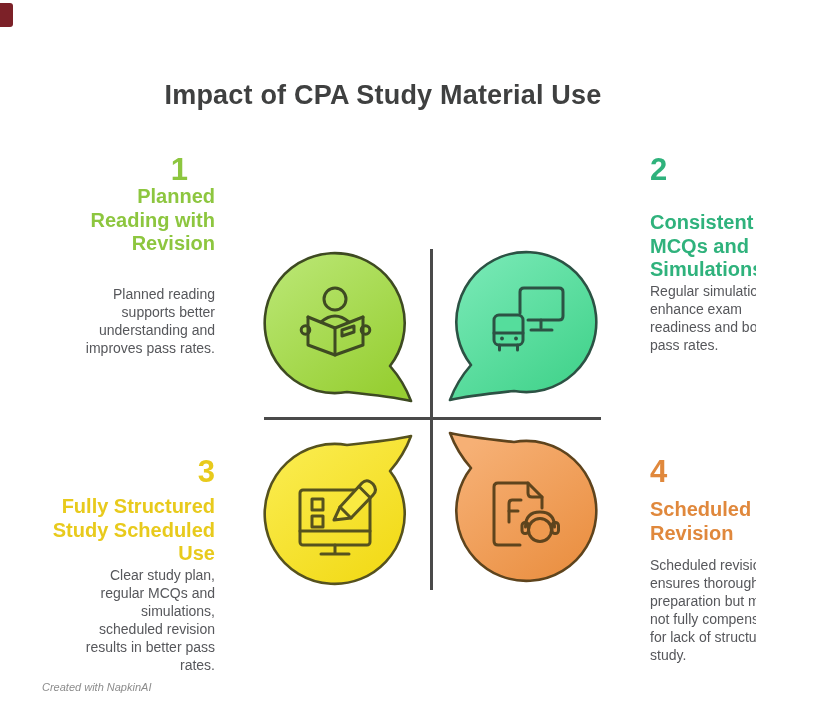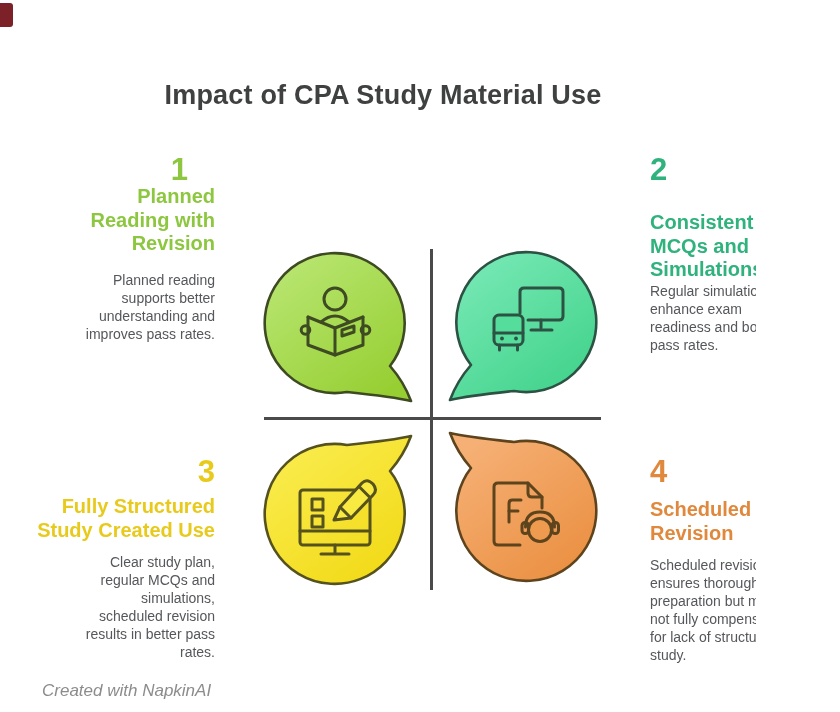--- a/index.html
+++ b/index.html
@@ -26,29 +26,29 @@
   .heading{margin:0;font-size:20px;font-weight:700;line-height:23.5px;white-space:pre-line;}
   .q1 .heading{}
   .q2 .heading{margin-top:26px;}
   .q3 .heading{margin-top:8px;}
   .q4 .heading{margin-top:11px;}
   .q1 .num,.q1 .heading{color:var(--q1_accent);}
   .q2 .num,.q2 .heading{color:var(--q2_accent);}
   .q3 .num,.q3 .heading{color:var(--q3_accent);}
   .q4 .num,.q4 .heading{color:var(--q4_accent);}
   .body{margin:0;font-size:14px;line-height:18px;color:var(--body_text);white-space:pre-line;}
-  .q1 .body{margin-top:15px;}
+  .q1 .body{margin-top:29px;}
   .q2 .body{}
-  .q3 .body{margin-top:11px;}
+  .q3 .body{}
   .q4 .body{margin-top:11px;}
   .vline{position:absolute;left:430px;top:249px;width:3px;height:341px;background:var(--divider);}
   .hline{position:absolute;left:264px;top:417px;width:337px;height:3px;background:var(--divider);}
   .bubble,.icon{position:absolute;}
   .footer{
-    position:absolute;left:42px;top:681px;font-size:17px;font-style:italic;
+    position:absolute;left:42px;top:681px;font-size:11px;font-style:italic;
     color:var(--footer_text);
   }
 </style>
 </head>
 <body>
 
 <div class="canvas">
 
   <div class="corner-mark"></div>
 
@@ -72,21 +72,21 @@
 Simulations</h2>
     <p class="body">Regular simulations
 enhance exam
 readiness and boost
 pass rates.</p>
   </section>
 
   <section class="quad q3">
     <div class="num">3</div>
     <h2 class="heading">Fully Structured
-Study Created Use</h2>
+Study Scheduled Use</h2>
     <p class="body">Clear study plan,
 regular MCQs and
 simulations,
 scheduled revision
 results in better pass
 rates.</p>
   </section>
 
   <section class="quad q4">
     <div class="num">4</div>

